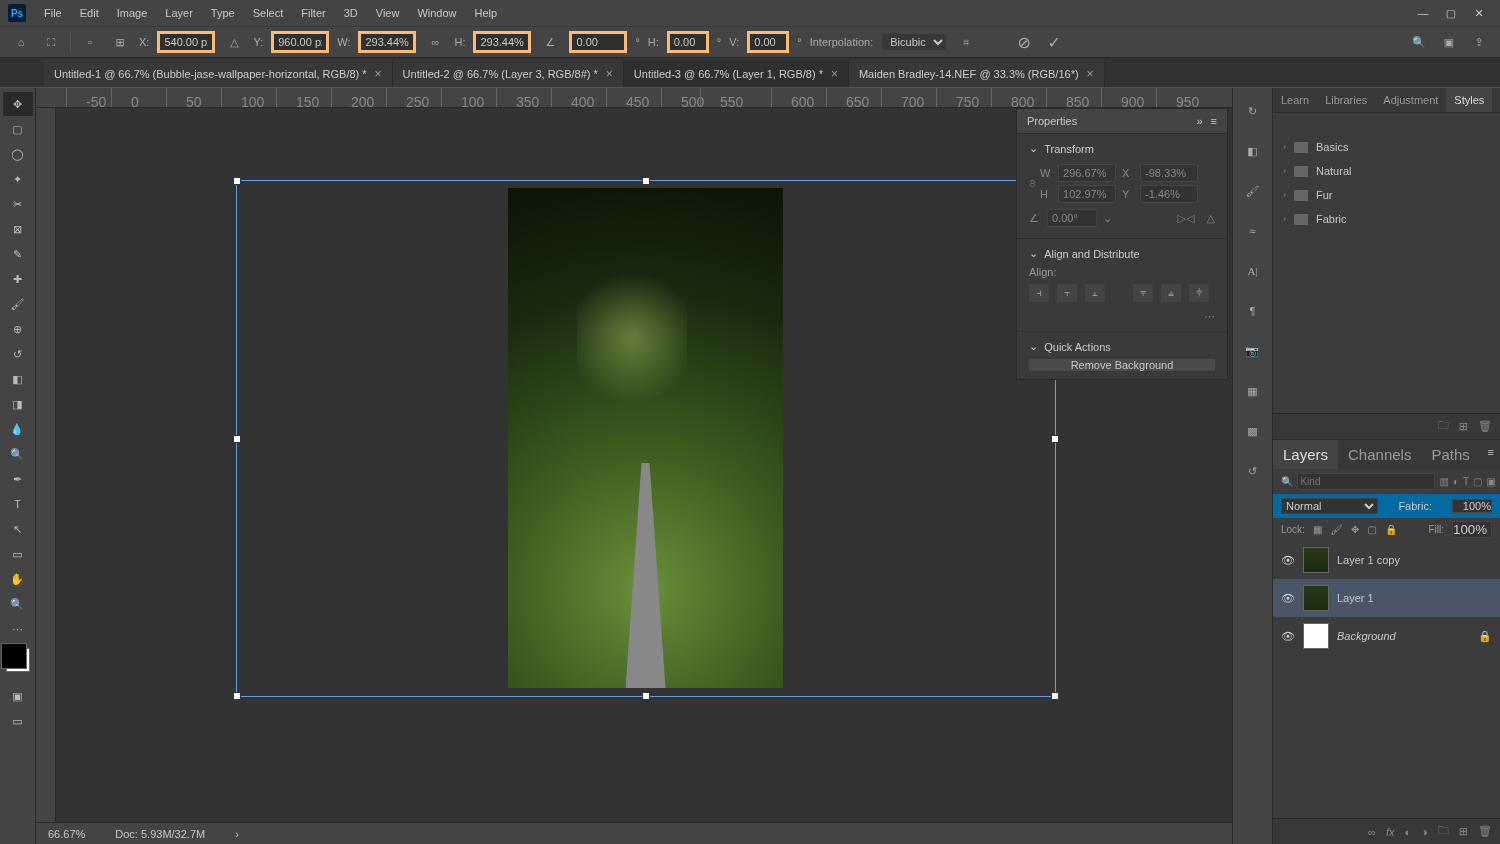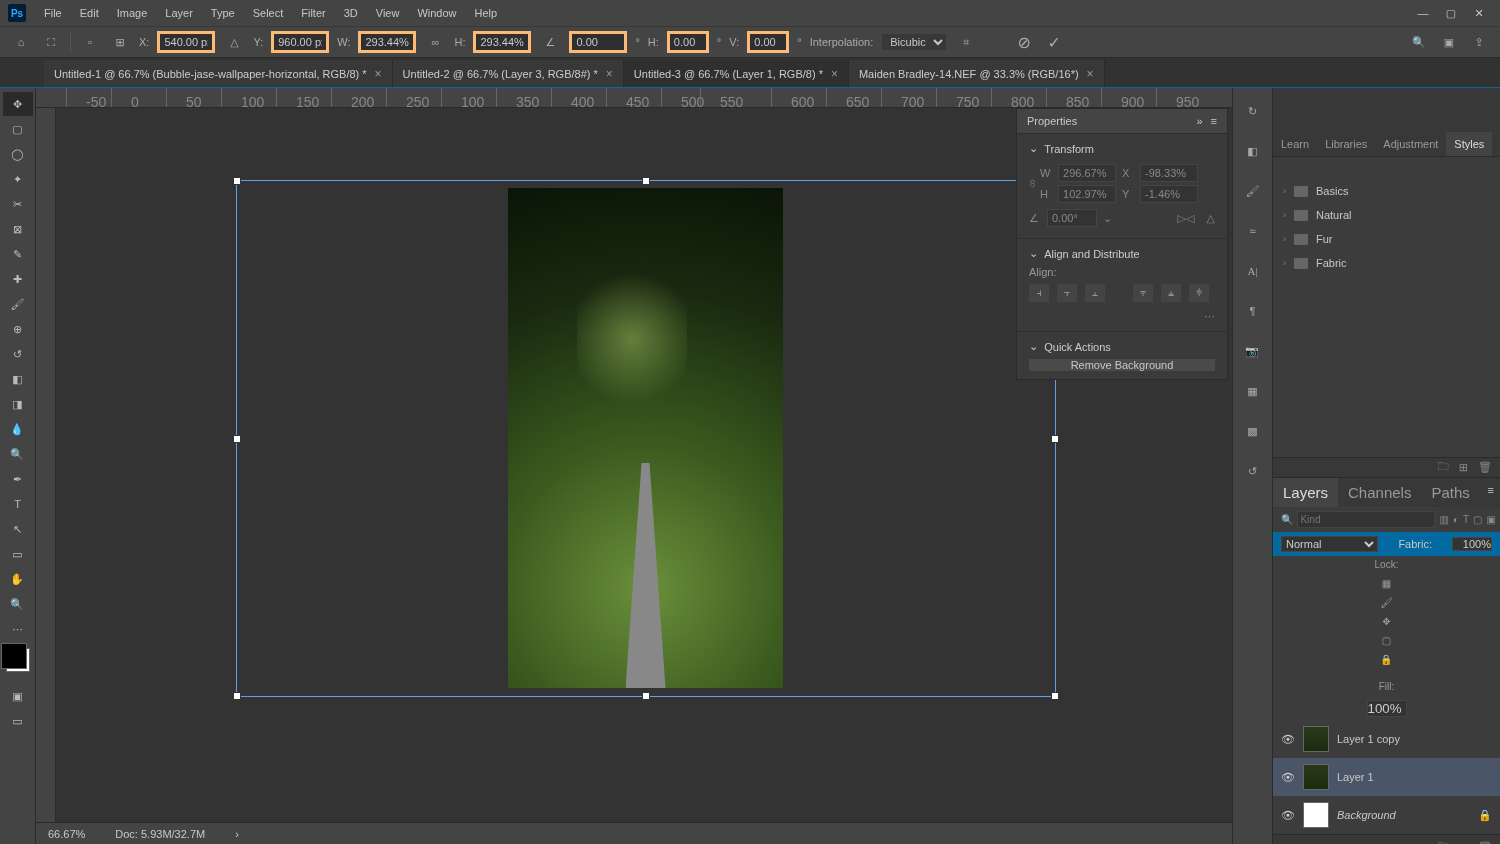--- a/index.html
+++ b/index.html
@@ -37,34 +37,34 @@
 .transform-box { position: absolute; left: 180px; top: 72px; width: 820px; height: 517px; border: 1px solid #62a0ea; }
 .handle { position: absolute; width: 8px; height: 8px; background: #fff; border: 1px solid #333; }
 .handle.tl{top:-4px;left:-4px;} .handle.tm{top:-4px;left:calc(50% - 4px);} .handle.tr{top:-4px;right:-4px;}
 .handle.ml{top:calc(50% - 4px);left:-4px;} .handle.mr{top:calc(50% - 4px);right:-4px;}
 .handle.bl{bottom:-4px;left:-4px;} .handle.bm{bottom:-4px;left:calc(50% - 4px);} .handle.br{bottom:-4px;right:-4px;}
 .status-bar { height: 22px; background: #444444; display: flex; align-items: center; padding: 0 12px; gap: 30px; font-size: 11px; border-top: 1px solid #2a2a2a;}
 .right-col { width: 40px; background: #444444; display: flex; flex-direction: column; align-items: center; padding-top: 10px; gap: 14px; border-left: 1px solid #2a2a2a;}
 .right-col .pbtn { width: 26px; height: 26px; display:flex; align-items:center; justify-content:center; color:#aaa;}
 .right-panels { width: 228px; background: #383838; display: flex; flex-direction: column; border-left: 1px solid #2a2a2a;}
 .panel-tabs { display: flex; background: #383838; border-bottom: 1px solid #2a2a2a;}
-.panel-tabs .ptab { padding: 6px 8px; font-size: 11px; color: #999; margin-top: 44px; }
+.panel-tabs .ptab { padding: 6px 8px; font-size: 11px; color: #999; }
 .panel-tabs .ptab.active { background: #444444; color: #ddd; }
 .styles-body { flex: 0 0 300px; background: #3c3c3c; padding: 0; overflow-y: auto;}
 .style-folder { display: flex; align-items: center; gap: 8px; padding: 6px 10px; }
 .style-folder .chev { color: #888; font-size: 9px; }
 .style-folder .folder-ic { width: 14px; height: 11px; background: #666; border-radius: 1px; }
 .layers-panel { flex: 1; background: #383838; display: flex; flex-direction: column; border-top: 1px solid #2a2a2a;}
 .layers-head { display: flex; background: #383838; }
 .layers-head .ptab { padding: 6px 10px; font-size: 15px; color: #999;}
 .layers-head .ptab.active { background: #444444; color: #ddd;}
 .layers-controls { padding: 4px 8px; display: flex; align-items: center; gap: 20px; background: #0369a1; font-size:11px;}
 .layers-controls select { background: #333; border: 1px solid #444; color: #ccc; font-size: 11px; flex: 1;}
 .layers-controls input { background:#333; border:1px solid #444; color:#ccc; font-size:11px; width:40px; text-align:right;}
-.lock-row { padding: 3px 8px; display: flex; align-items: center; gap: 8px; background: #3c3c3c; font-size: 10px; color:#999;flex-direction:column;}
+.lock-row { padding: 3px 8px; display: flex; align-items: center; gap: 8px; background: #3c3c3c; font-size: 10px; color:#999;}
 .layer-list { flex: 1; background: #3c3c3c;}
 .layer-item { display: flex; align-items: center; gap: 8px; padding: 6px 8px; }
 .layer-item.selected { background: #4a5568; }
 .layer-item .eye { width: 14px; color: #ccc; }
 .layer-item .thumb { width: 26px; height: 26px; background: #555; border: 1px solid #666;}
 .layer-item .thumb.white { background: #fff;}
 .layer-item .thumb.img { background: linear-gradient(#2a3a18,#1a2a10);}
 .layer-item .name { font-size: 11px; }
 .layer-item .name.italic { font-style: italic;}
 .layers-footer { height: 26px; background: #383838; display: flex; align-items: center; justify-content: flex-end; gap: 10px; padding: 0 8px; border-top: 1px solid #2a2a2a; color:#888;}

